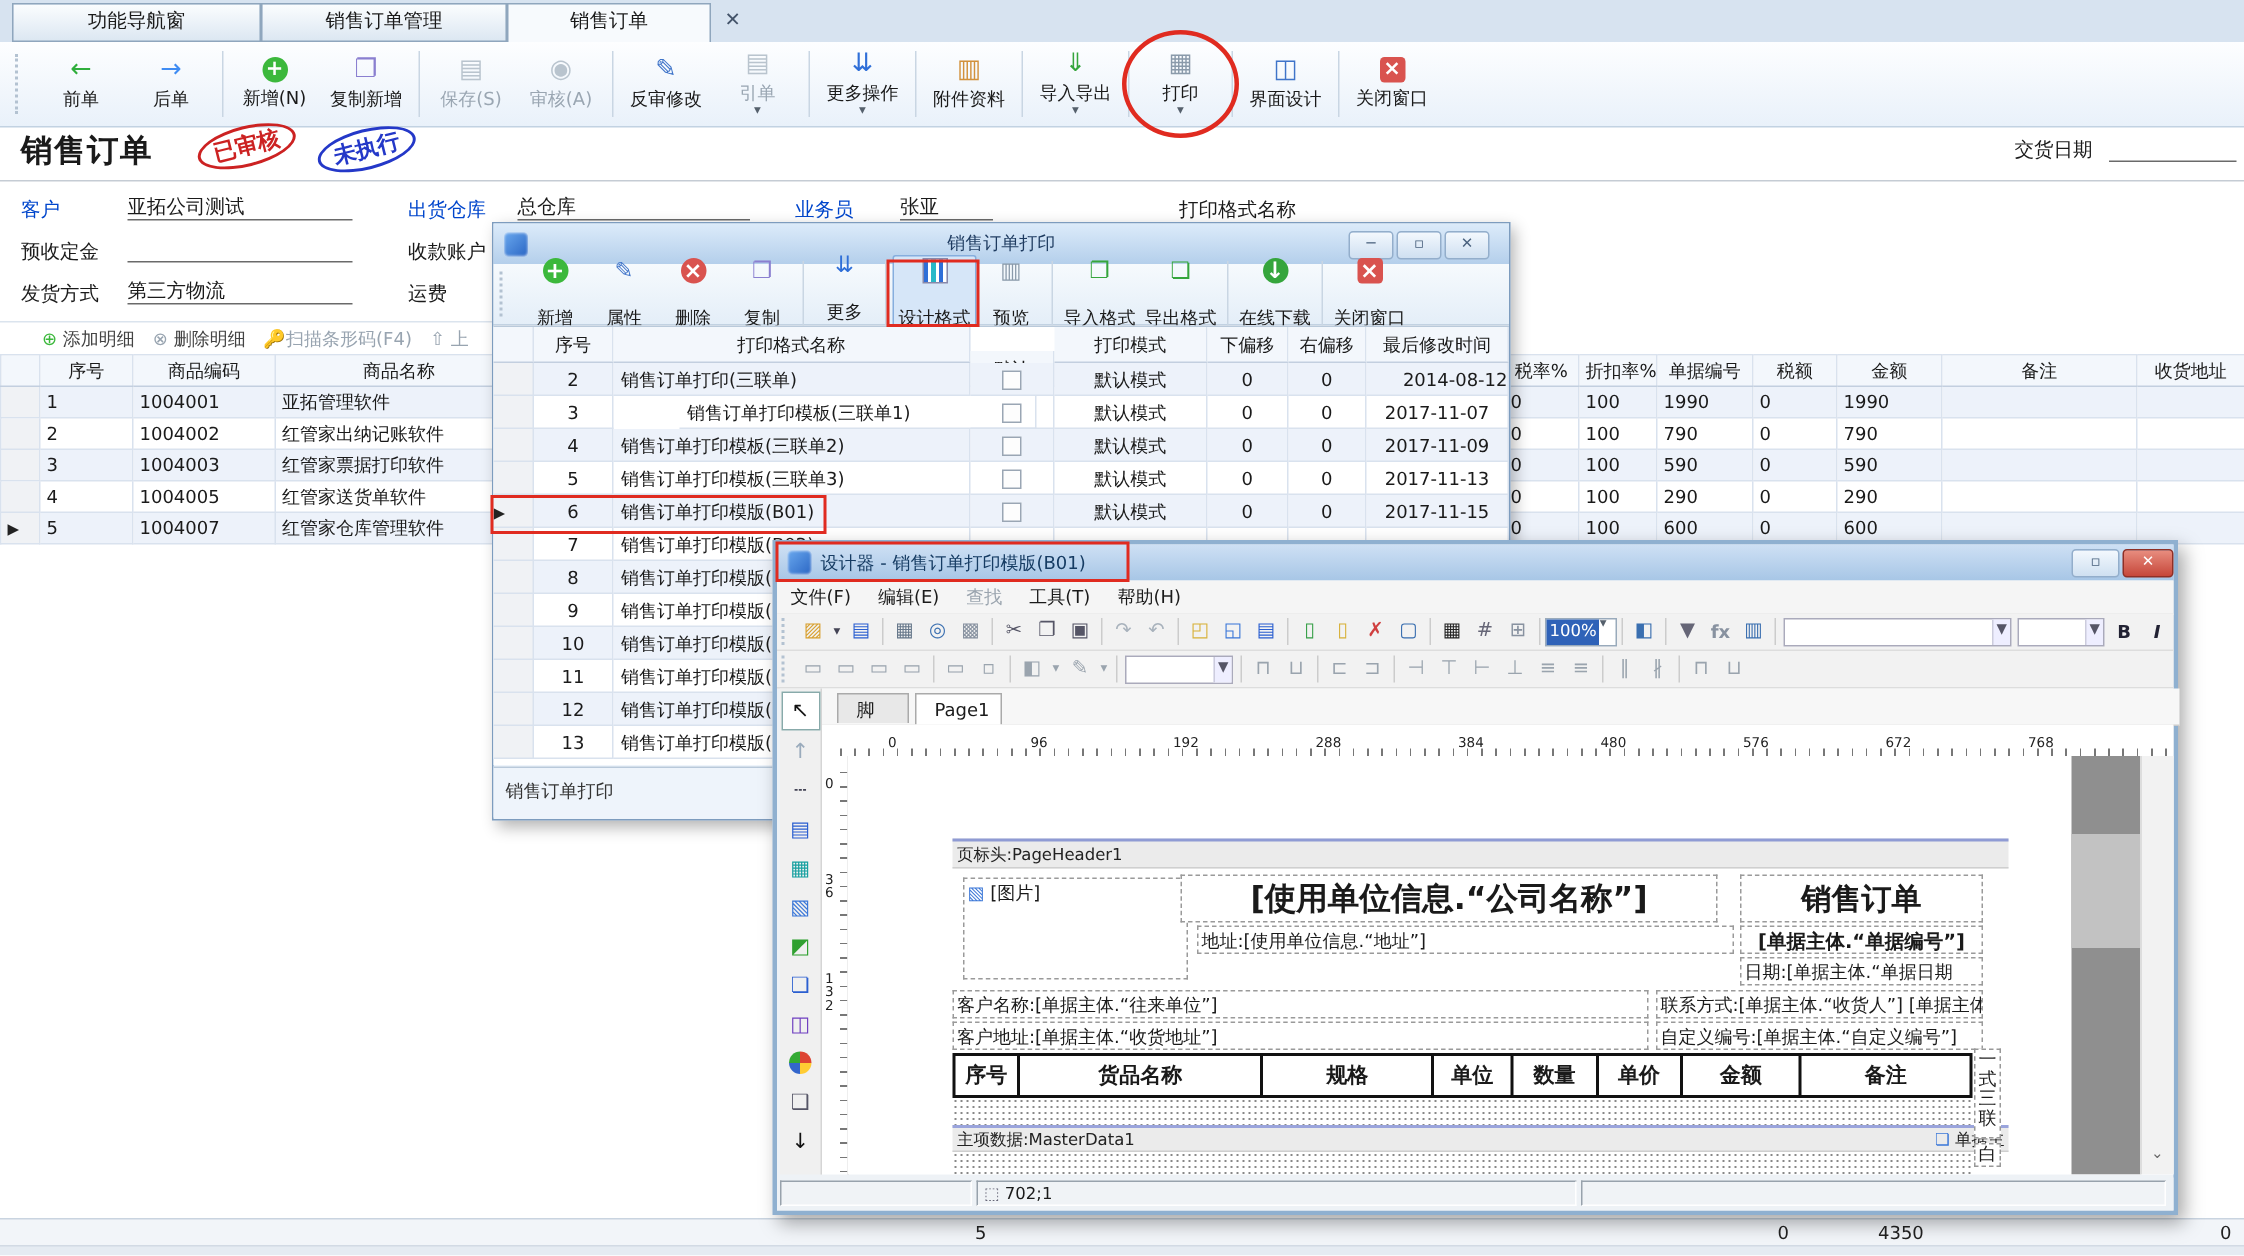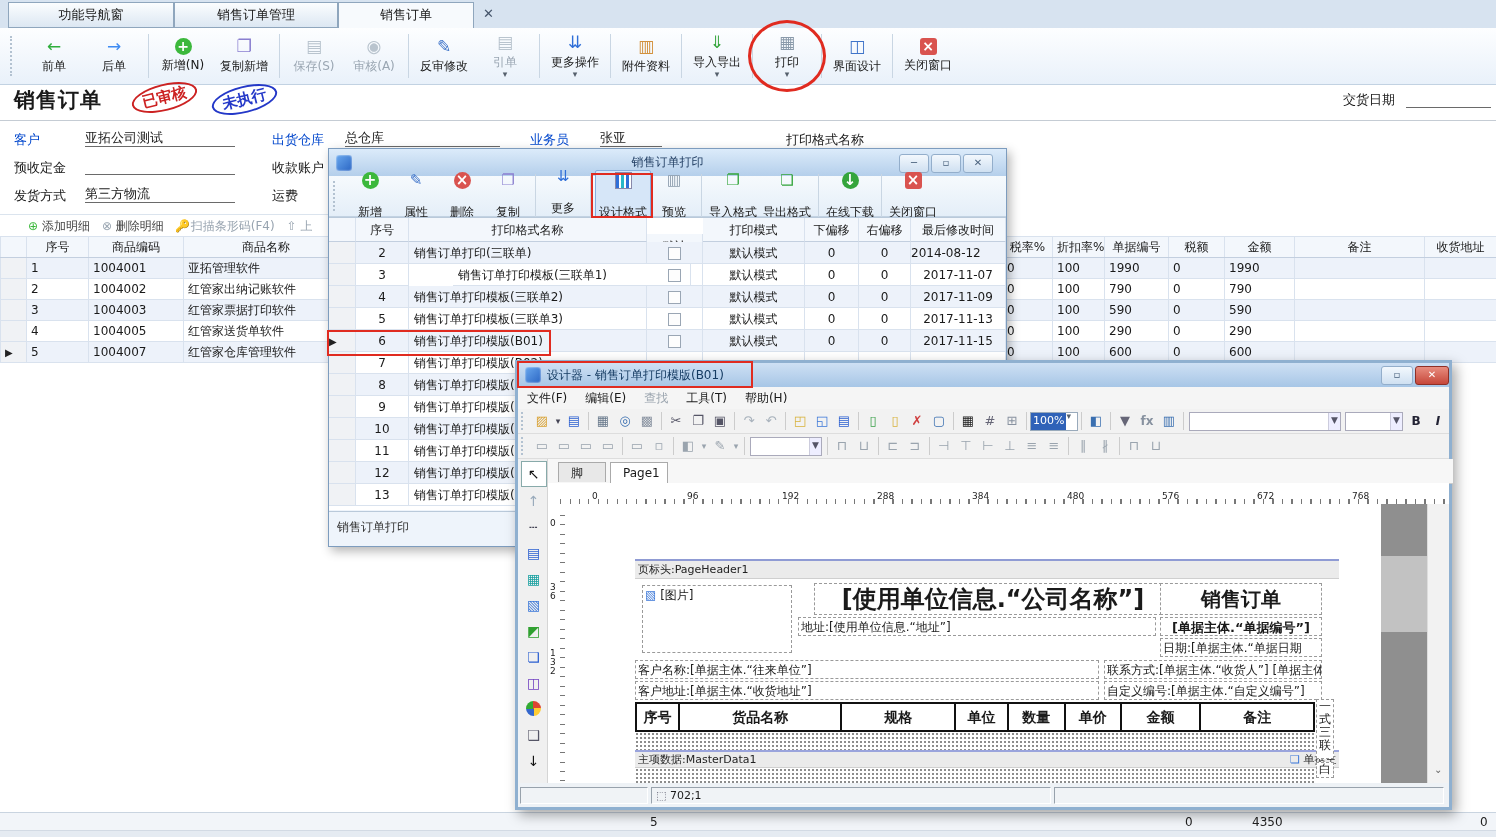--- a/index.html
+++ b/index.html
@@ -431,21 +431,21 @@
         <div class="pcell phead" style="left: 582px; top: 0px; width: 95px;">最后修改时间</div>
         <div class="pcell rowlight selcell" style="left: 0px; top: 24px; width: 27px;"></div>
         <div class="pcell rowlight" style="left: 27px; top: 24px; width: 53px; text-align: center;">2</div>
         <div class="pcell rowlight" style="left: 80px; top: 24px; width: 238px; padding-left: 5px;">销售订单打印(三联单)</div>
         <div class="pcell rowlight" style="left: 318px; top: 24px; width: 56px;">
           <div class="chk"></div>
         </div>
         <div class="pcell rowlight" style="left: 374px; top: 24px; width: 102px; text-align: center;">默认模式</div>
         <div class="pcell rowlight" style="left: 476px; top: 24px; width: 54px; text-align: center;">0</div>
         <div class="pcell rowlight" style="left: 530px; top: 24px; width: 52px; text-align: center;">0</div>
-        <div class="pcell rowlight" style="left: 582px; top: 24px; width: 95px; text-align: left;">2014-08-12</div>
+        <div class="pcell rowlight" style="left: 582px; top: 24px; width: 95px; text-align: right;">2014-08-12</div>
         <div class="pcell selcell" style="left: 0px; top: 46px; width: 27px;"></div>
         <div class="pcell" style="left: 27px; top: 46px; width: 53px; text-align: center;">3</div>
         <div class="pcell" style="left: 80px; top: 46px; width: 238px; padding-left: 5px; margin-left: 44px;">销售订单打印模板(三联单1)</div>
         <div class="pcell" style="left: 318px; top: 46px; width: 56px;">
           <div class="chk"></div>
         </div>
         <div class="pcell" style="left: 374px; top: 46px; width: 102px; text-align: center;">默认模式</div>
         <div class="pcell" style="left: 476px; top: 46px; width: 54px; text-align: center;">0</div>
         <div class="pcell" style="left: 530px; top: 46px; width: 52px; text-align: center;">0</div>
         <div class="pcell" style="left: 582px; top: 46px; width: 95px; text-align: center;">2017-11-07</div>
@@ -681,21 +681,21 @@
 
     <div class="canvas" id="d-canvas">
       <div class="outpage"></div>
       <div class="outthumb"></div>
       <div class="vsb">
           <span>⌄</span>
         </div>
 
       <div class="band" style="left:70px;top:55px;width:704px;height:20px;line-height:18px;">页标头:PageHeader1</div>
       <div class="telem" style="left:77px;top:81px;width:150px;height:68px;"><span style="color:#3c78d8;">▧</span> <span>[图片]</span></div>
-      <div class="telem bold" style="left:249px;top:79px;width:358px;height:32px;font-size:24px;text-align:center;line-height:28px;">[使用单位信息.“公司名称”]</div>
+      <div class="telem bold" style="left:222px;top:79px;width:358px;height:32px;font-size:21px;text-align:center;line-height:28px;">[使用单位信息.“公司名称”]</div>
       <div class="telem bold" style="left:595px;top:79px;width:162px;height:32px;font-size:20px;text-align:center;line-height:28px;">销售订单</div>
       <div class="telem" style="left:233px;top:113px;width:358px;height:19px;">地址:[使用单位信息.“地址”]</div>
       <div class="telem bold" style="left:595px;top:113px;width:162px;height:19px;font-size:13px;text-align:center;">[单据主体.“单据编号”]</div>
       <div class="telem" style="left:595px;top:134px;width:162px;height:19px;">日期:[单据主体.“单据日期</div>
       <div class="telem" style="left:70px;top:156px;width:464px;height:19px;">客户名称:[单据主体.“往来单位”]</div>
       <div class="telem" style="left:539px;top:156px;width:218px;height:19px;">联系方式:[单据主体.“收货人”] [单据主体.“收货人电</div>
       <div class="telem" style="left:70px;top:177px;width:464px;height:19px;">客户地址:[单据主体.“收货地址”]</div>
       <div class="telem" style="left:539px;top:177px;width:218px;height:19px;">自定义编号:[单据主体.“自定义编号”]</div>
       <div class="itemhdr" style="left:70px;top:198px;width:680px;height:30px;" id="tpl-itemhdr">
           <div style="width: 43px;">序号</div>

